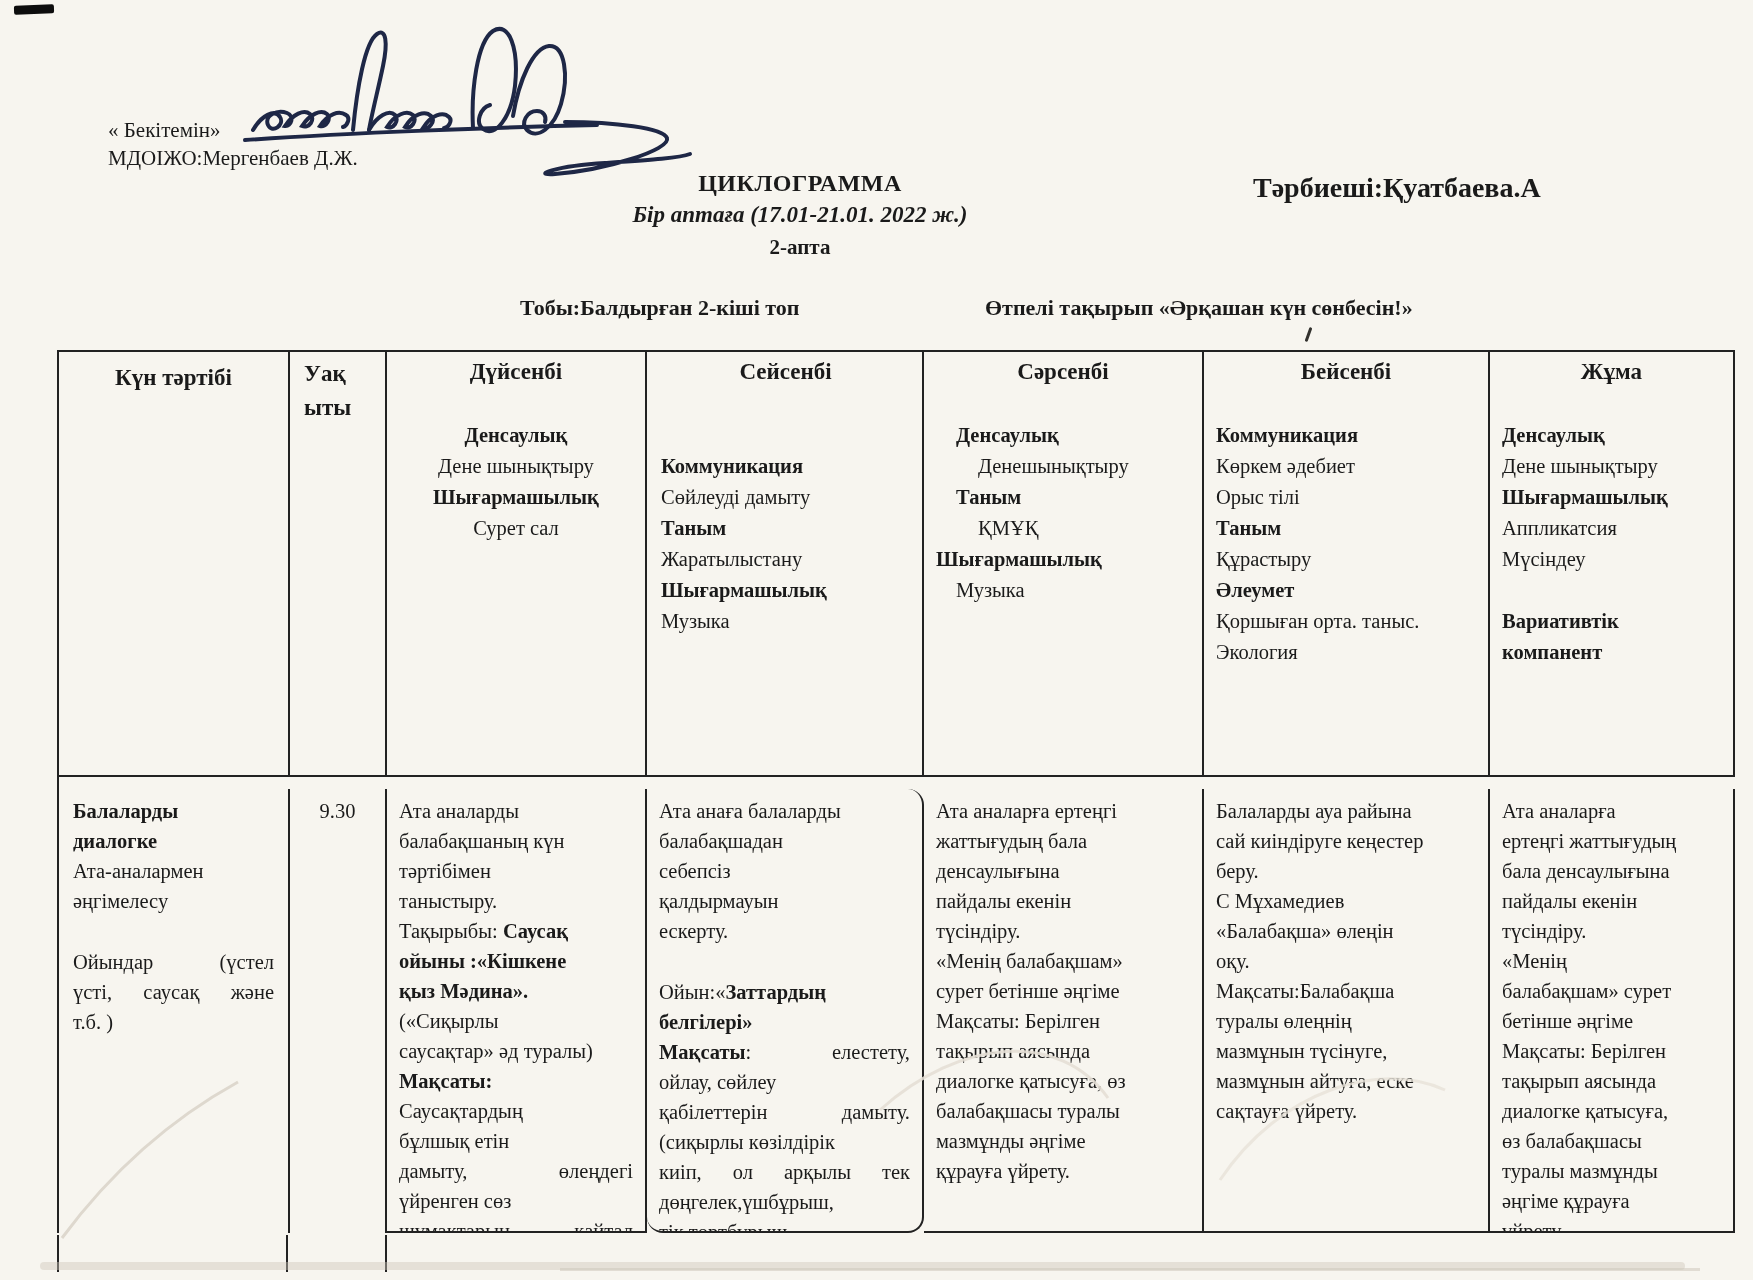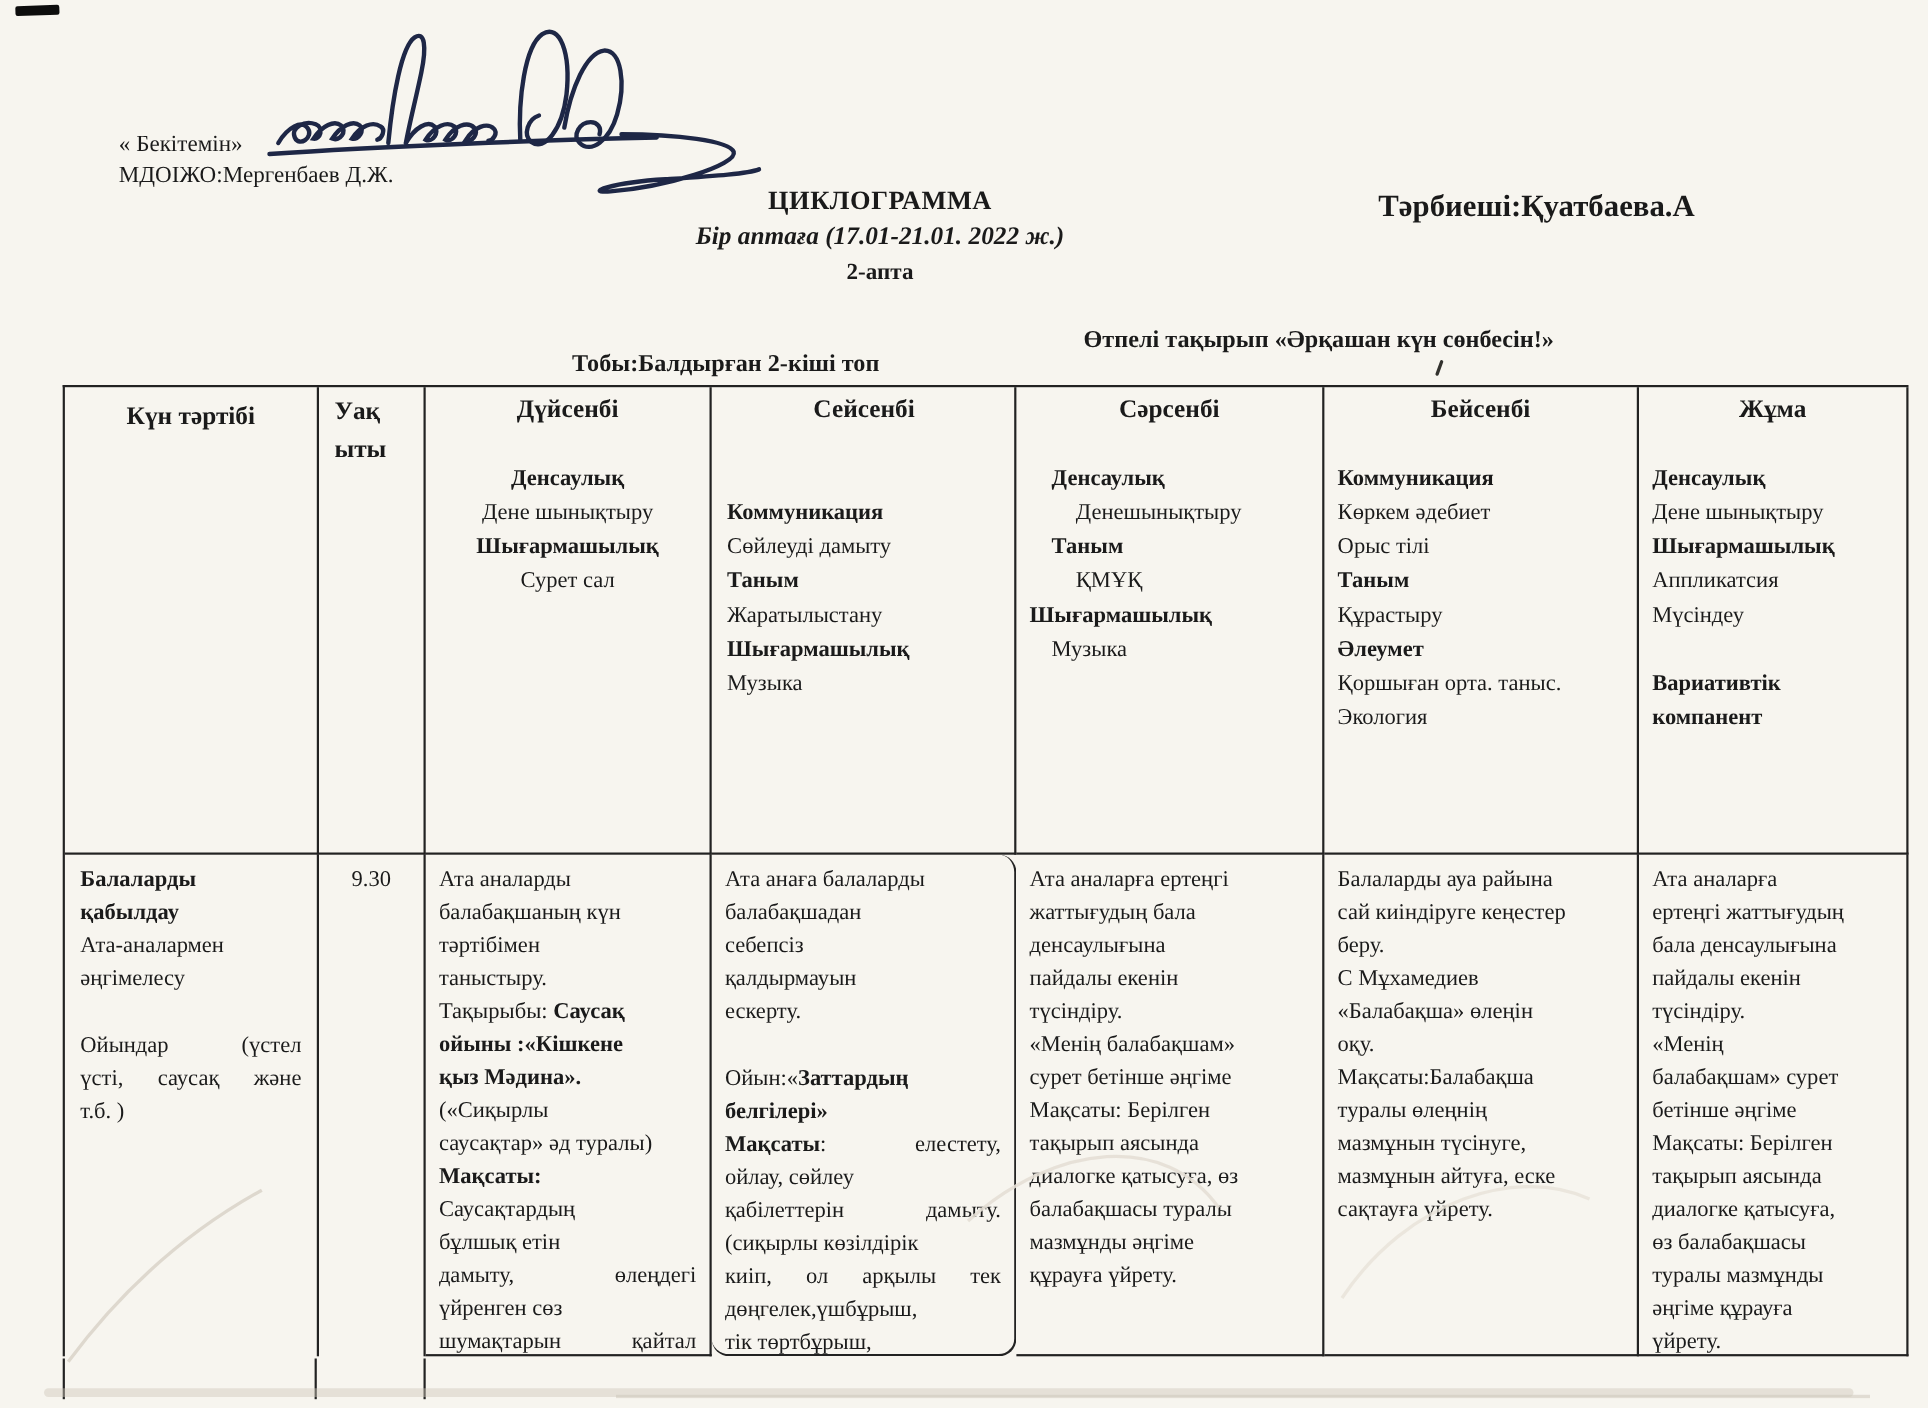--- a/index.html
+++ b/index.html
@@ -12,33 +12,33 @@
     font-family:"Liberation Serif","DejaVu Serif",serif;
   }
   .corner-mark{position:absolute;left:14px;top:5px;width:40px;height:9px;background:#0d0d0d;border-radius:2px;transform:rotate(-2deg);}
   .approve-block{position:absolute;left:108px;top:116px;font-weight:normal;font-size:21px;line-height:28px;white-space:nowrap;}
   .signature{position:absolute;left:225px;top:18px;pointer-events:none;}
   .title-block{position:absolute;left:600px;top:170px;width:400px;text-align:center;}
   .doc-title{font-weight:bold;font-size:24px;letter-spacing:.5px;}
   .doc-subtitle{font-weight:bold;font-style:italic;font-size:23px;margin-top:5px;}
   .doc-week{font-weight:bold;font-size:21px;margin-top:7px;}
   .teacher{position:absolute;left:1253px;top:172px;font-weight:bold;font-size:28px;white-space:nowrap;}
-  .group{position:absolute;left:520px;top:295px;font-weight:bold;font-size:22px;white-space:nowrap;margin-top:22px;}
+  .group{position:absolute;left:520px;top:295px;font-weight:bold;font-size:22px;white-space:nowrap;}
   .theme{position:absolute;left:985px;top:295px;font-weight:bold;font-size:22px;white-space:nowrap;}
   .tick{position:absolute;left:1307px;top:327px;width:3px;height:15px;background:#33322e;transform:rotate(20deg);border-radius:2px;}
   .table{
     position:absolute;left:57px;top:350px;
     display:grid;
     grid-template-columns:231px 97px 260px 277px 280px 286px 245px;
     grid-template-rows:425px 456px;
     border-top:2px solid var(--line); border-left:2px solid var(--line);
   }
   .cell{box-sizing:border-box;border-right:2px solid var(--line);border-bottom:2px solid var(--line);overflow:hidden;padding:5px 12px;}
   .cell.nb{border-bottom:none;}
-  .bodyc{padding-top:7px;}
+  .bodyc{padding-top:7px;margin-top:12px;}
   .bodyc.c0{padding-left:14px;padding-right:14px;}
   .day-title{font-size:23px;font-weight:bold;text-align:center;line-height:30px;margin-bottom:2px;}
   .head.c0 .day-title{margin-top:6px;}
   .head.c1 .day-title{text-align:left;padding-left:2px;line-height:34px;}
   .tl{font-size:20.5px;line-height:31px;min-height:31px;white-space:nowrap;}
   .bodyc .tl{line-height:30px;min-height:30px;}
   .tl.just{white-space:normal;text-align:justify;text-align-last:justify;}
   .tl.ctr{text-align:center;}
   .tl.ind1{padding-left:20px;}
   .tl.ind2{padding-left:42px;}
@@ -136,21 +136,21 @@
         <div class="tl">Дене шынықтыру</div>
         <div class="tl"><b>Шығармашылық</b></div>
         <div class="tl">Аппликатсия</div>
         <div class="tl">Мүсіндеу</div>
         <div class="tl blank">&nbsp;</div>
         <div class="tl"><b>Вариативтік</b></div>
         <div class="tl"><b>компанент</b></div>
       </div>
       <div class="cell bodyc c0 nb" style="grid-area: 2 / 1;">
         <div class="tl"><b>Балаларды</b></div>
-        <div class="tl"><b>қабылдау</b></div>
+        <div class="tl"><b>диалогке</b></div>
         <div class="tl">Ата-аналармен</div>
         <div class="tl">әңгімелесу</div>
         <div class="tl blank">&nbsp;</div>
         <div class="tl just">Ойындар (үстел</div>
         <div class="tl just">үсті, саусақ және</div>
         <div class="tl">т.б. )</div>
       </div>
       <div class="cell bodyc c1 nb" style="grid-area: 2 / 2;">
         <div class="tl ctr">9.30</div>
       </div>

